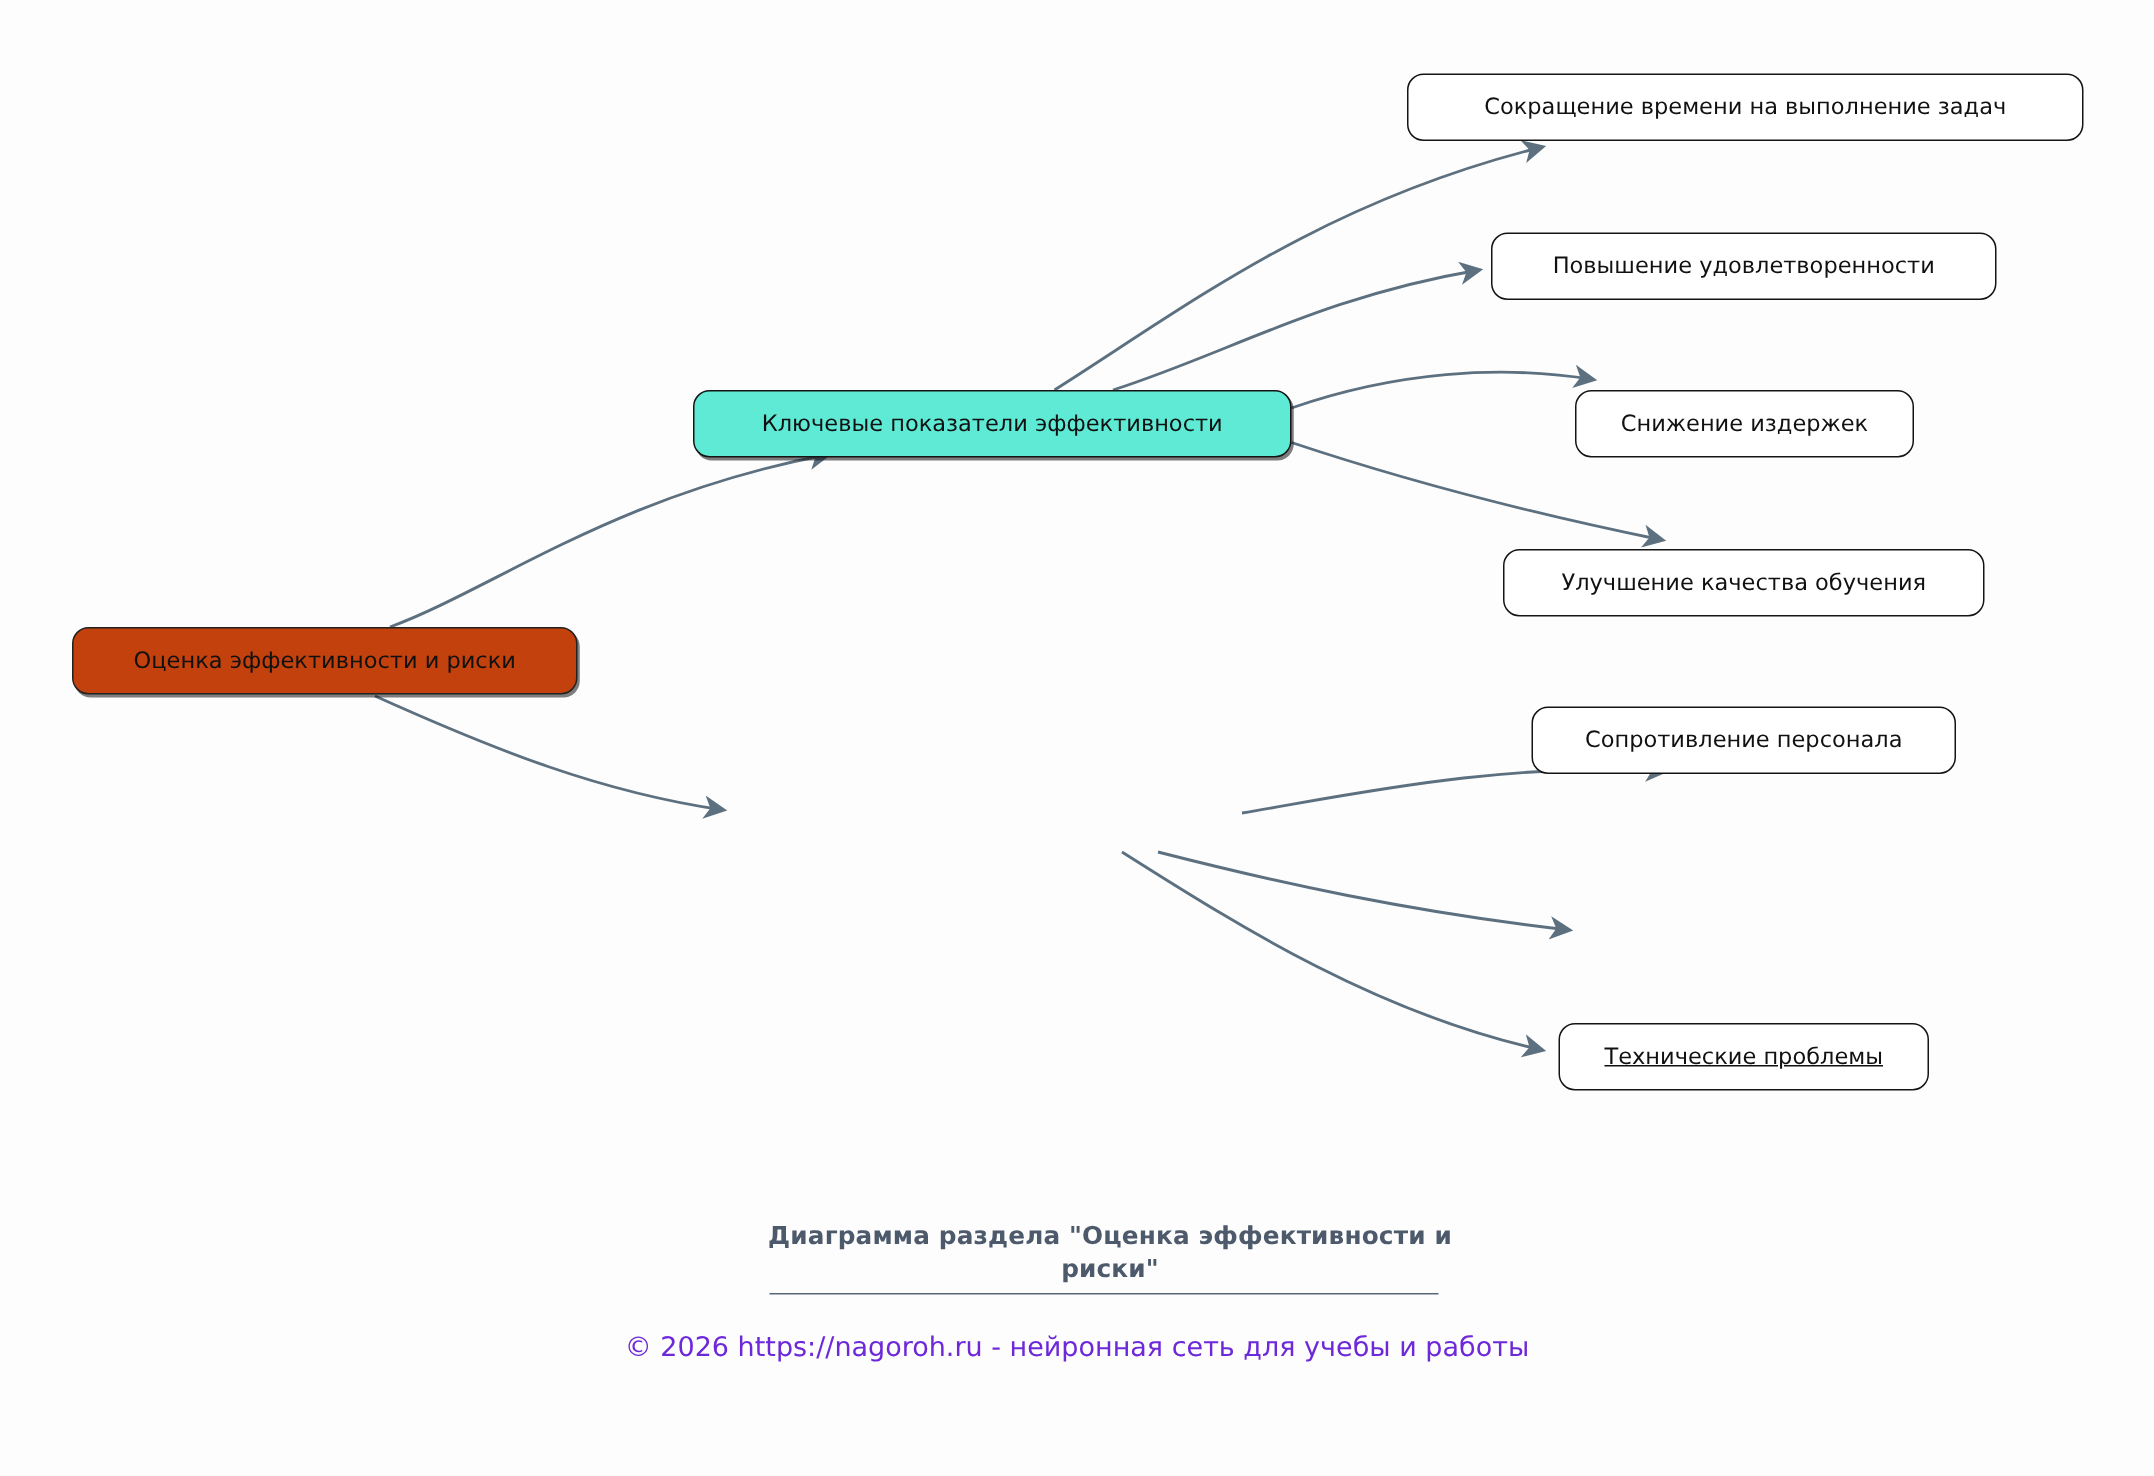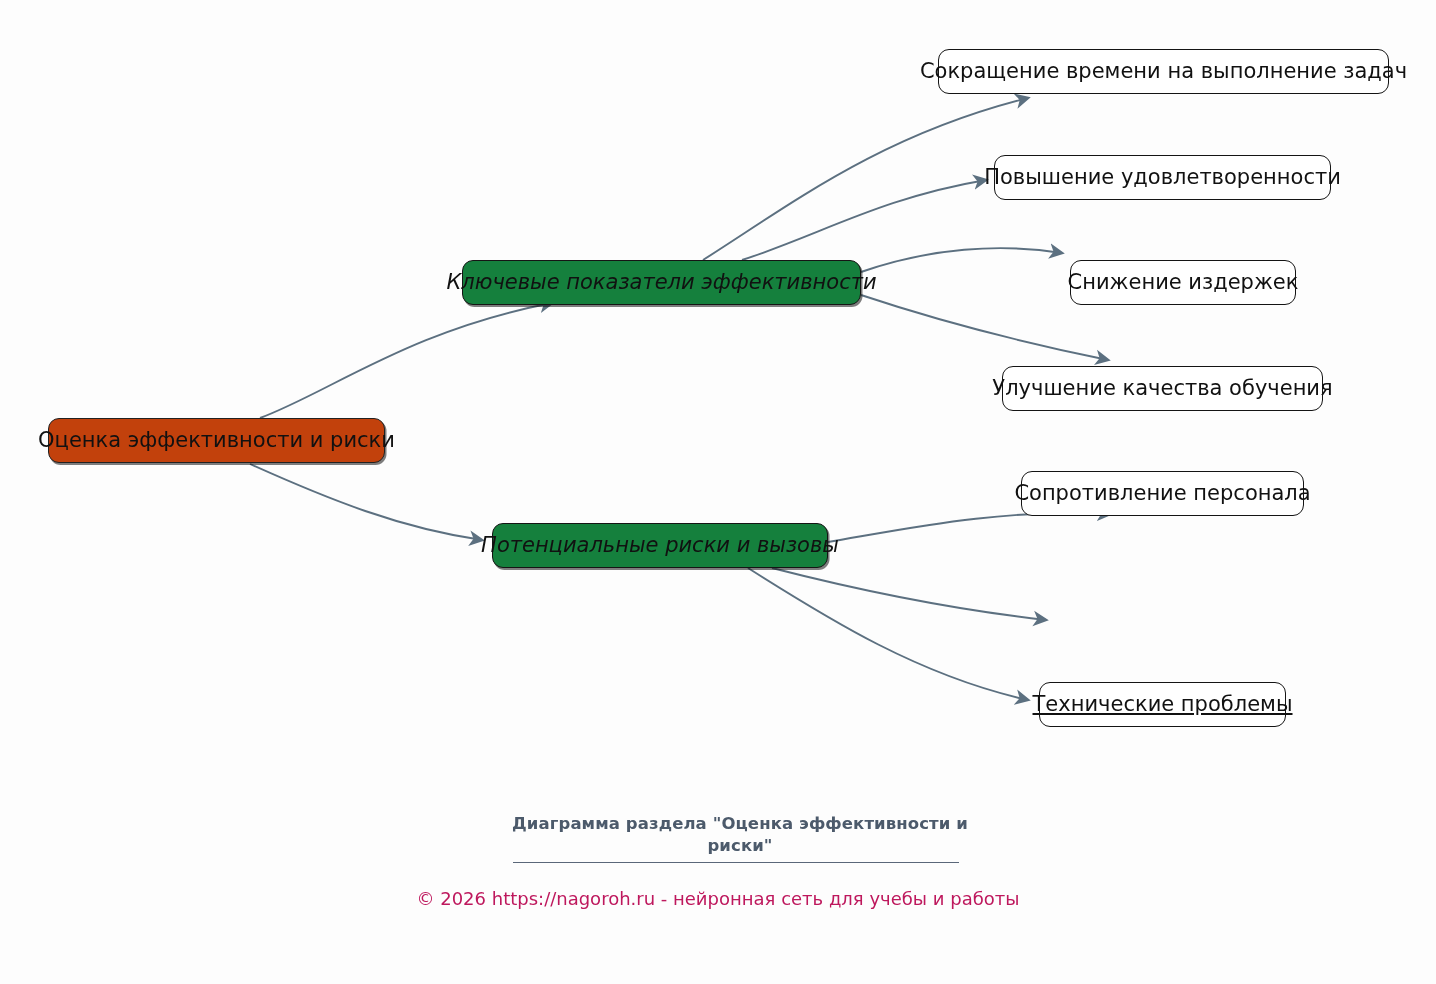--- a/index.html
+++ b/index.html
@@ -23,37 +23,36 @@
   }
   .node {
     position: absolute;
     box-sizing: border-box;
     display: flex;
     align-items: center;
     justify-content: center;
     border: 1.6px solid #1a1a1a;
     border-radius: 11px;
     color: #111111;
-    font-size: 21px;
+    font-size: 15px;
     line-height: 1;
     white-space: nowrap;
     padding: 0 14px;
     background: #ffffff;
     z-index: 3;
   }
   .node.root {
     background: #c2410c;
     border-color: #222222;
     box-shadow: 1.5px 2px 0 rgba(20,20,20,0.55);
   }
   .node.branch {
-    background: #15803d;
+    background: #5eead4;
     border-color: #151515;
     box-shadow: 1.5px 2px 0 rgba(20,20,20,0.55);
-    font-style: italic;
   }
   .node.leaf {
     background: #ffffff;
     border-color: #141414;
   }
   .caption {
     position: absolute;
     text-align: center;
     color: #4c5a6b;
     font-weight: bold;
@@ -61,21 +60,21 @@
     line-height: 1.35;
     letter-spacing: 0.1px;
   }
   .caption-rule {
     position: absolute;
     border-top: 1.6px solid #5a6779;
   }
   .copyright {
     position: absolute;
     text-align: center;
-    color: #be185d;
+    color: #6d28d9;
     font-size: 18px;
     line-height: 1.3;
   }
 </style>
 </head>
 <body>
 
 <div id="canvas">
 
   <svg id="edges" viewBox="0 0 1436 984" xmlns="http://www.w3.org/2000/svg">
@@ -100,33 +99,30 @@
   </svg>
 
   <div class="node root" style="left:48px; top:418px; width:337px; height:45px;">
     <span>Оценка эффективности и риски</span>
   </div>
 
   <div class="node branch" style="left:462px; top:260px; width:399px; height:45px;">
     <span>Ключевые показатели эффективности</span>
   </div>
 
-  <div class="node branch" style="left:492px; top:523px; width:336px; height:45px;">
-    <span>Потенциальные риски и вызовы</span>
-  </div>
 
   <div class="node leaf" style="left:938px; top:49px; width:451px; height:45px;">
     <span>Сокращение времени на выполнение задач</span>
   </div>
 
   <div class="node leaf" style="left:994px; top:155px; width:337px; height:45px;border-radius:11px;">
     <span>Повышение удовлетворенности</span>
   </div>
 
-  <div class="node leaf" style="left:1050px; top:260px; width:226px; height:45px;margin-left:20px;">
+  <div class="node leaf" style="left:1050px; top:260px; width:226px; height:45px;">
     <span>Снижение издержек</span>
   </div>
 
   <div class="node leaf" style="left:1002px; top:366px; width:321px; height:45px;text-align:center;">
     <span>Улучшение качества обучения</span>
   </div>
 
   <div class="node leaf" style="left:1021px; top:471px; width:283px; height:45px;">
     <span>Сопротивление персонала</span>
   </div>

